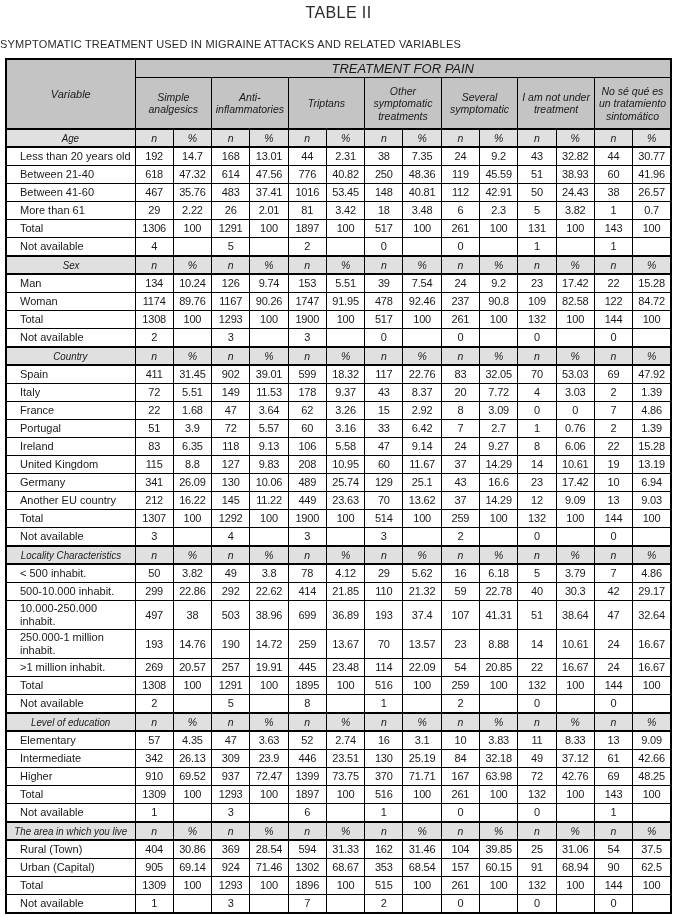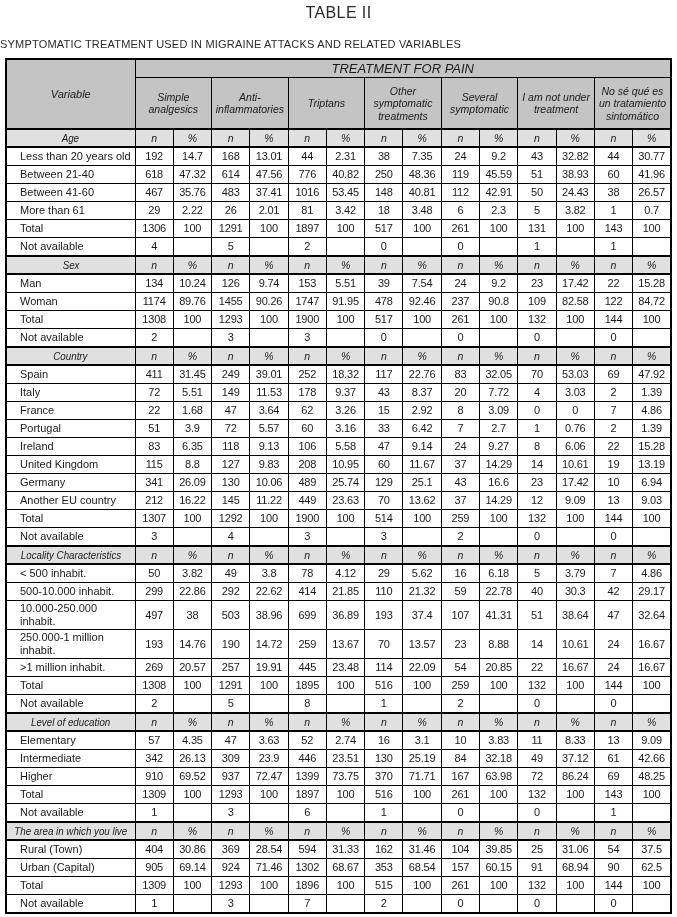--- a/index.html
+++ b/index.html
@@ -249,21 +249,21 @@
           <td class="val">9.2</td>
           <td class="val">23</td>
           <td class="val">17.42</td>
           <td class="val">22</td>
           <td class="val">15.28</td>
         </tr>
         <tr class="data-row">
           <td class="row-label">Woman</td>
           <td class="val">1174</td>
           <td class="val">89.76</td>
-          <td class="val">1455</td>
+          <td class="val">1167</td>
           <td class="val">90.26</td>
           <td class="val">1747</td>
           <td class="val">91.95</td>
           <td class="val">478</td>
           <td class="val">92.46</td>
           <td class="val">237</td>
           <td class="val">90.8</td>
           <td class="val">109</td>
           <td class="val">82.58</td>
           <td class="val">122</td>
@@ -317,23 +317,23 @@
           <td class="sub-pct">%</td>
           <td class="sub-n">n</td>
           <td class="sub-pct">%</td>
           <td class="sub-n">n</td>
           <td class="sub-pct">%</td>
         </tr>
         <tr class="data-row">
           <td class="row-label">Spain</td>
           <td class="val">411</td>
           <td class="val">31.45</td>
-          <td class="val">249</td>
+          <td class="val">902</td>
           <td class="val">39.01</td>
-          <td class="val">252</td>
+          <td class="val">599</td>
           <td class="val">18.32</td>
           <td class="val">117</td>
           <td class="val">22.76</td>
           <td class="val">83</td>
           <td class="val">32.05</td>
           <td class="val">70</td>
           <td class="val">53.03</td>
           <td class="val">69</td>
           <td class="val">47.92</td>
         </tr>
@@ -683,21 +683,21 @@
           <td class="val">69.52</td>
           <td class="val">937</td>
           <td class="val">72.47</td>
           <td class="val">1399</td>
           <td class="val">73.75</td>
           <td class="val">370</td>
           <td class="val">71.71</td>
           <td class="val">167</td>
           <td class="val">63.98</td>
           <td class="val">72</td>
-          <td class="val">86.24</td>
+          <td class="val">42.76</td>
           <td class="val">69</td>
           <td class="val">48.25</td>
         </tr>
         <tr class="data-row">
           <td class="row-label">Total</td>
           <td class="val">1309</td>
           <td class="val">100</td>
           <td class="val">1293</td>
           <td class="val">100</td>
           <td class="val">1897</td>

